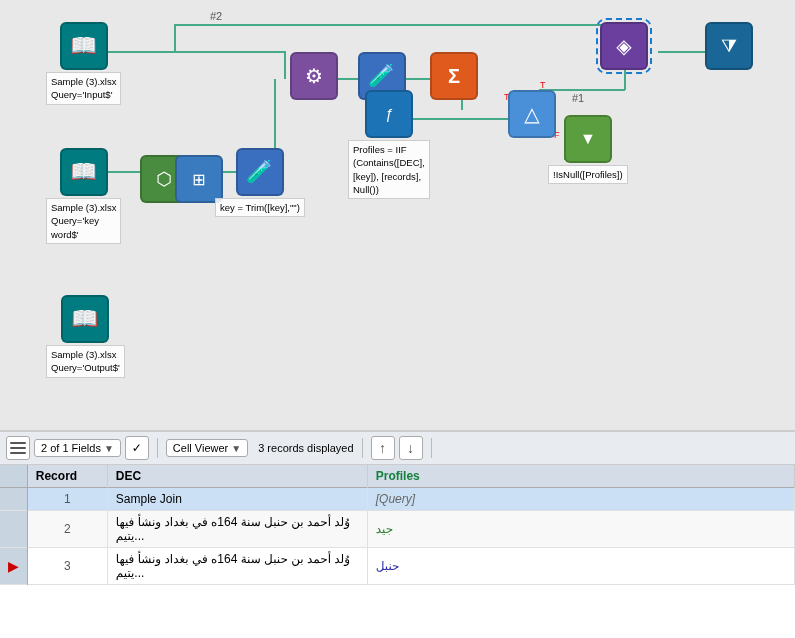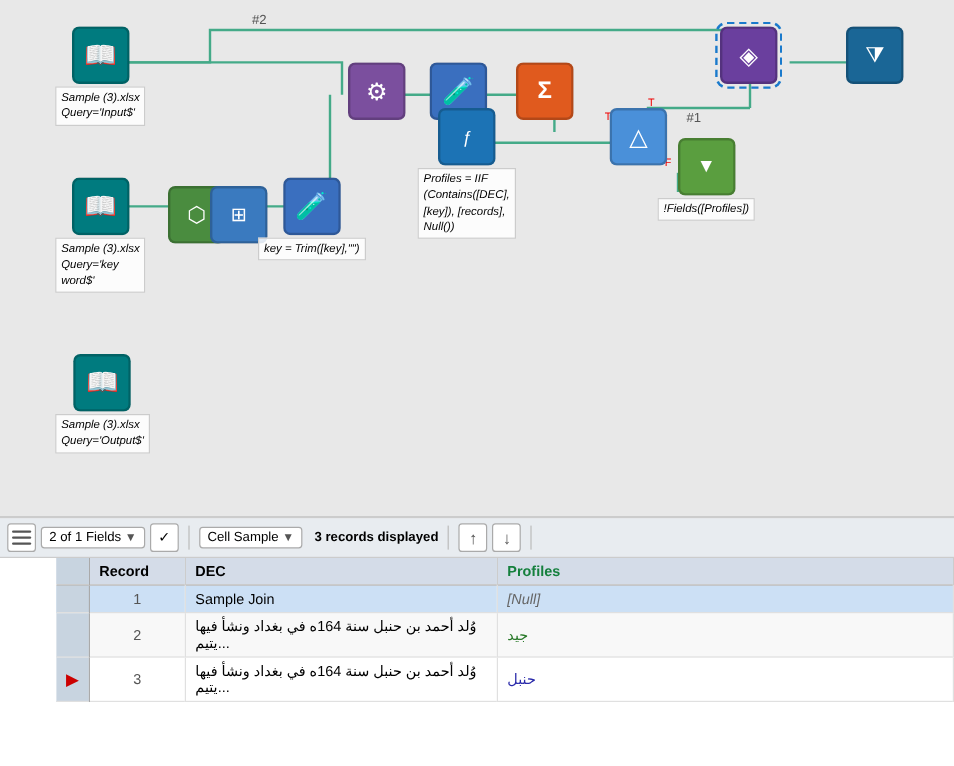--- a/index.html
+++ b/index.html
@@ -139,21 +139,20 @@
       height: 2px;
       background: #555;
       border-radius: 1px;
     }
 
     
     .data-table {
       flex: 1;
       overflow: auto;
       background: #fff;
-      padding-left: 47px;
     }
 
     table {
       width: 100%;
       border-collapse: collapse;
       font-size: 12px;
     }
 
     thead tr {
       background: #d4dce8;
@@ -216,21 +215,20 @@
     
     .node-label-box {
       font-size: 9.5px;
       background: rgba(255,255,255,0.85);
       border: 1px solid #ccc;
       padding: 2px 4px;
       margin-top: 2px;
       max-width: 100px;
       text-align: left;
       line-height: 1.4;
-      font-style: italic;
     }
   </style>
 </head>
 <body>
 
 <div class="canvas-area">
   <svg class="canvas-svg">
 
     <polyline points="98,52 175,52 175,25 212,25 625,25 625,52" fill="none" stroke="#4a8" stroke-width="2"></polyline>
 
@@ -318,21 +316,21 @@
 [key]), [records],
 Null())</div>
   </div>
 
   <div class="node" style="left:508px; top:90px;">
     <div class="node-icon blue-input" style="font-size:20px;">△</div>
   </div>
 
   <div class="node" style="left:548px; top:115px;">
     <div class="node-icon filter-green" style="font-size:16px;">▼</div>
-    <div class="node-label-box">!Fields([Profiles])</div>
+    <div class="node-label-box">!IsNull([Profiles])</div>
   </div>
 
   <div class="node" style="left:600px; top:22px;">
     <div class="node-icon purple-select" style="outline: 2px dashed #1a7acc; outline-offset:2px; font-size:20px;">◈</div>
   </div>
 
   <div class="node" style="left:705px; top:22px;">
     <div class="node-icon binoculars" style="font-size:18px;">⧩</div>
   </div>
 
@@ -352,25 +350,25 @@
     <button class="tb-btn">
       <span>2 of 1 Fields</span>
       <span class="chevron">▼</span>
     </button>
 
     <div class="tb-icon-btn">✓</div>
 
     <div class="tb-separator"></div>
 
     <button class="tb-btn">
-      <span>Cell Sample</span>
+      <span>Cell Viewer</span>
       <span class="chevron">▼</span>
     </button>
 
-    <span style="margin-left:6px; font-size:11px;font-weight:bold;">3 records displayed</span>
+    <span style="margin-left:6px; font-size:11px;">3 records displayed</span>
 
     <div class="tb-separator"></div>
 
     <div class="tb-icon-btn">
       <span class="arrow-btn">↑</span>
     </div>
 
     <div class="tb-icon-btn">
       <span class="arrow-btn">↓</span>
     </div>
@@ -386,21 +384,21 @@
           <th class="th-record">Record</th>
           <th class="th-dec">DEC</th>
           <th class="th-profiles" style="color:#15803d;">Profiles</th>
         </tr>
       </thead>
       <tbody id="table-body">
       <tr class="tr-selected">
             <td class="side-icon-col"></td>
             <td class="td-record">1</td>
             <td>Sample Join</td>
-            <td class="null-badge">[Null]</td>
+            <td class="null-badge">[Query]</td>
           </tr>
           <tr>
             <td class="side-icon-col"></td>
             <td class="td-record">2</td>
             <td>وُلد أحمد بن حنبل سنة 164ه في بغداد ونشأ فيها يتيم...</td>
             <td class="profile-good">جيد</td>
           </tr>
           <tr>
             <td class="side-icon-col"><span style="color:#c00;font-size:14px;">▶</span></td>
             <td class="td-record">3</td>

